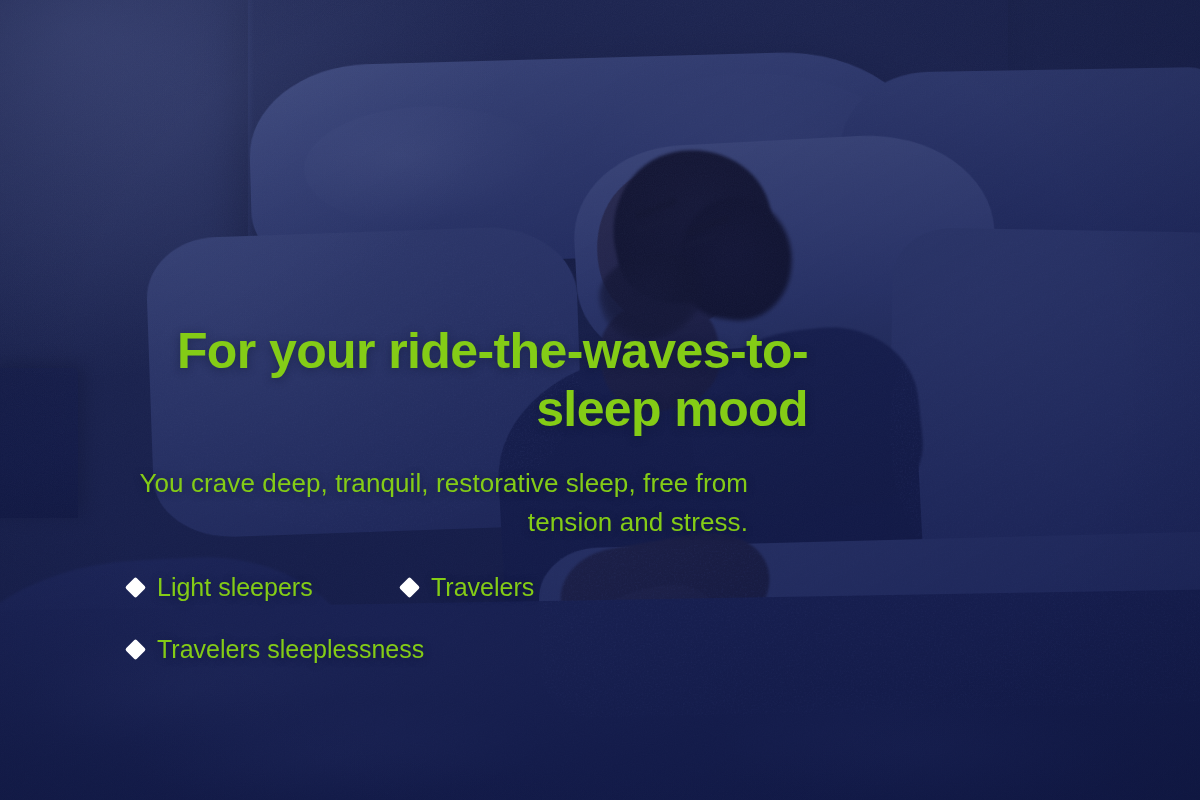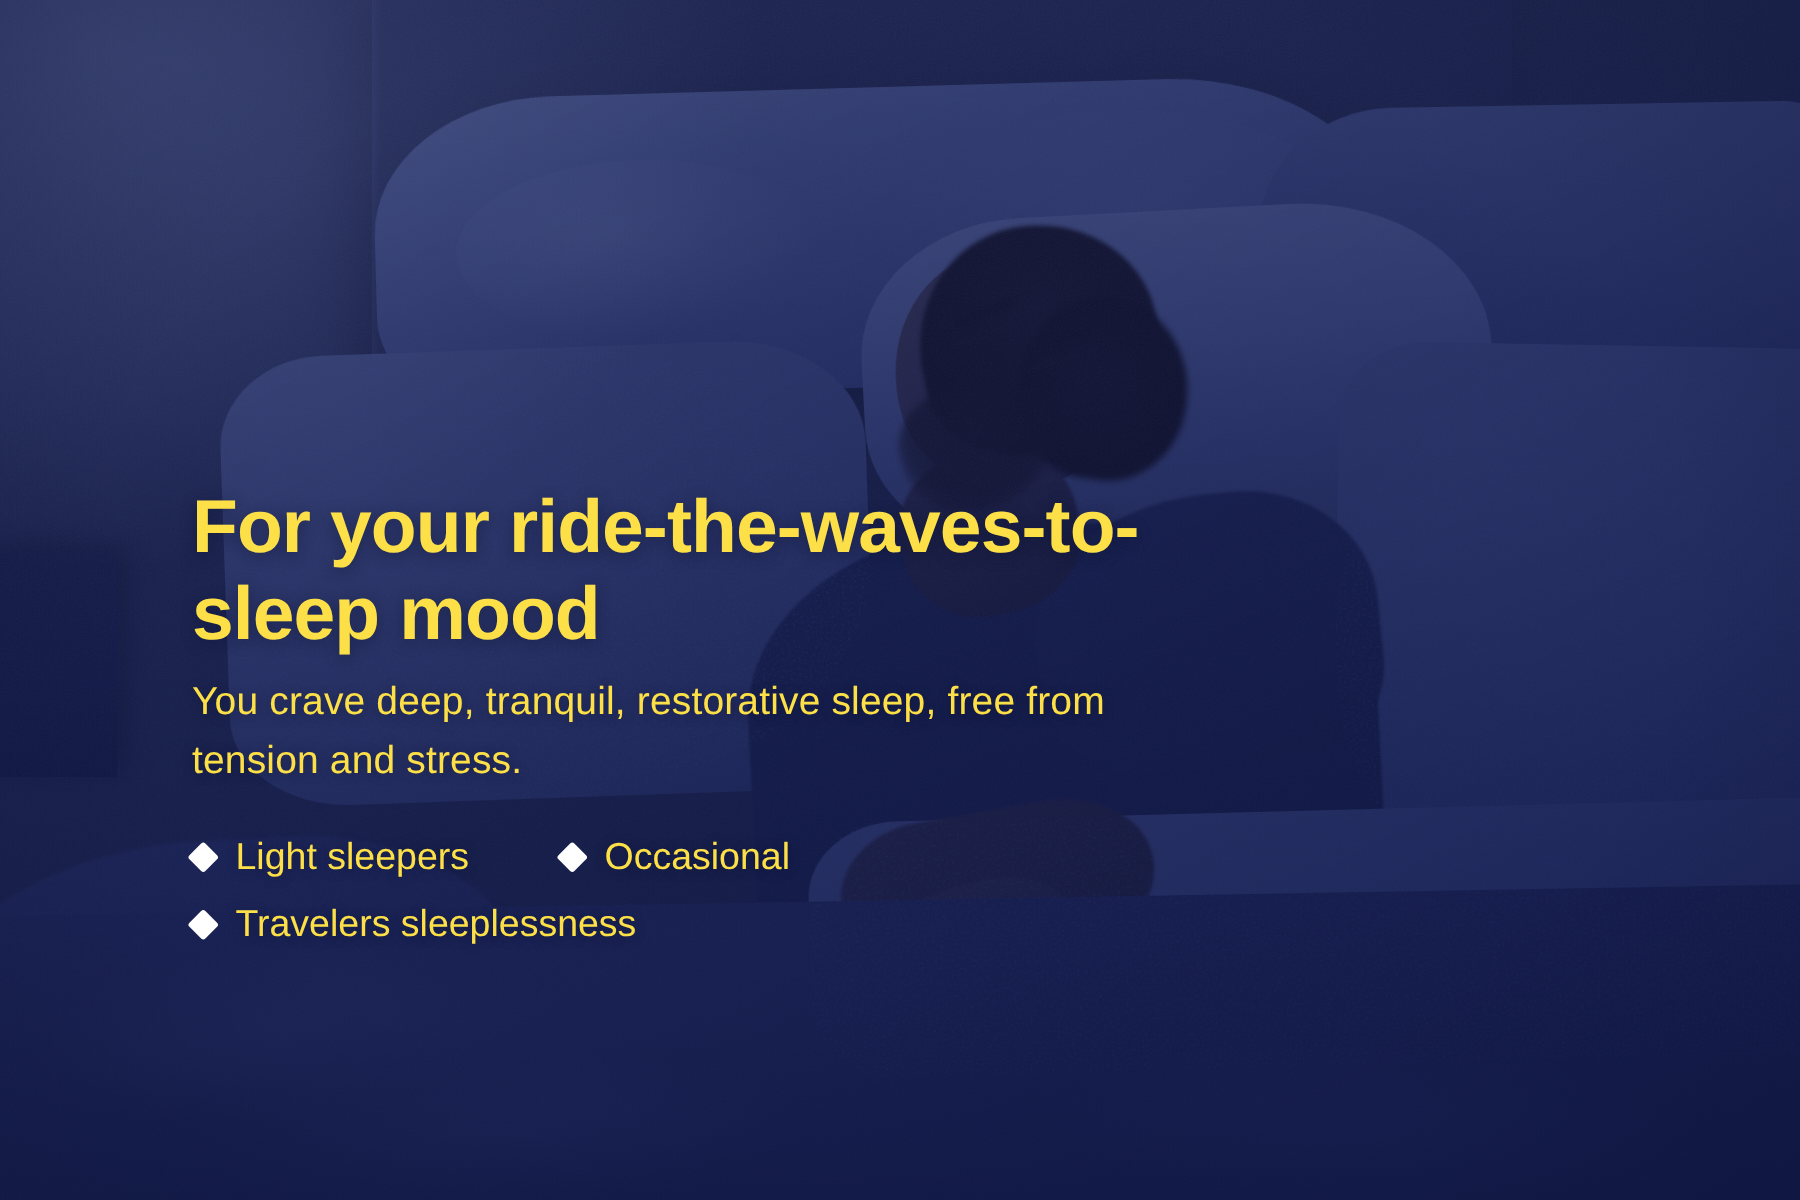--- a/index.html
+++ b/index.html
@@ -333,33 +333,34 @@
     inset: 0;
     background: radial-gradient(ellipse 1000px 760px at 50% 46%, rgba(0,0,0,0) 52%, rgba(10,16,48,.36) 100%);
   }
 
   
   .copy {
     position: absolute;
     left: 128px;
     top: 322px;
     width: 760px;
-    color: #fde047;
+    color: #84cc16;
+    text-align: right;
   }
   .headline {
     margin: 0;
     font-size: 50px;
     line-height: 58px;
     font-weight: 700;
     letter-spacing: -.6px;
     text-shadow: 0 2px 10px rgba(12,18,48,.42);
     max-width: 680px;
   }
   .subhead {
-    margin: 10px 0 0 0;
+    margin: 26px 0 0 0;
     font-size: 26px;
     line-height: 39px;
     font-weight: 400;
     letter-spacing: .1px;
     text-shadow: 0 1px 8px rgba(12,18,48,.40);
     max-width: 620px;
   }
   .ideal-label {
     margin: 72px 0 0 0;
     font-size: 25px;
@@ -368,20 +369,21 @@
     text-shadow: 0 1px 8px rgba(12,18,48,.40);
   }
   .bullets {
     margin: 28px 0 0 0;
     padding: 0;
     list-style: none;
     display: flex;
     flex-wrap: wrap;
     width: 560px;
     row-gap: 11px;
+    gap: 28px;
   }
   .bullet {
     display: flex;
     align-items: center;
     font-size: 25px;
     line-height: 34px;
     font-weight: 400;
     white-space: nowrap;
     text-shadow: 0 1px 8px rgba(12,18,48,.40);
   }
@@ -477,21 +479,21 @@
   <div class="copy">
     <h1 class="headline">For your ride-the-waves-to-sleep mood</h1>
     <p class="subhead">You crave deep, tranquil, restorative sleep, free from tension and stress.</p>
     <ul class="bullets">
       <li class="bullet bullet-lightsleepers">
         <span class="diamond"></span>
         <span>Light sleepers</span>
       </li>
       <li class="bullet bullet-travelers">
         <span class="diamond"></span>
-        <span>Occasional</span>
+        <span>Travelers</span>
       </li>
       <li class="bullet bullet-occasional">
         <span class="diamond"></span>
         <span>Travelers sleeplessness</span>
       </li>
     </ul>
   </div>
 
 </div>
 

